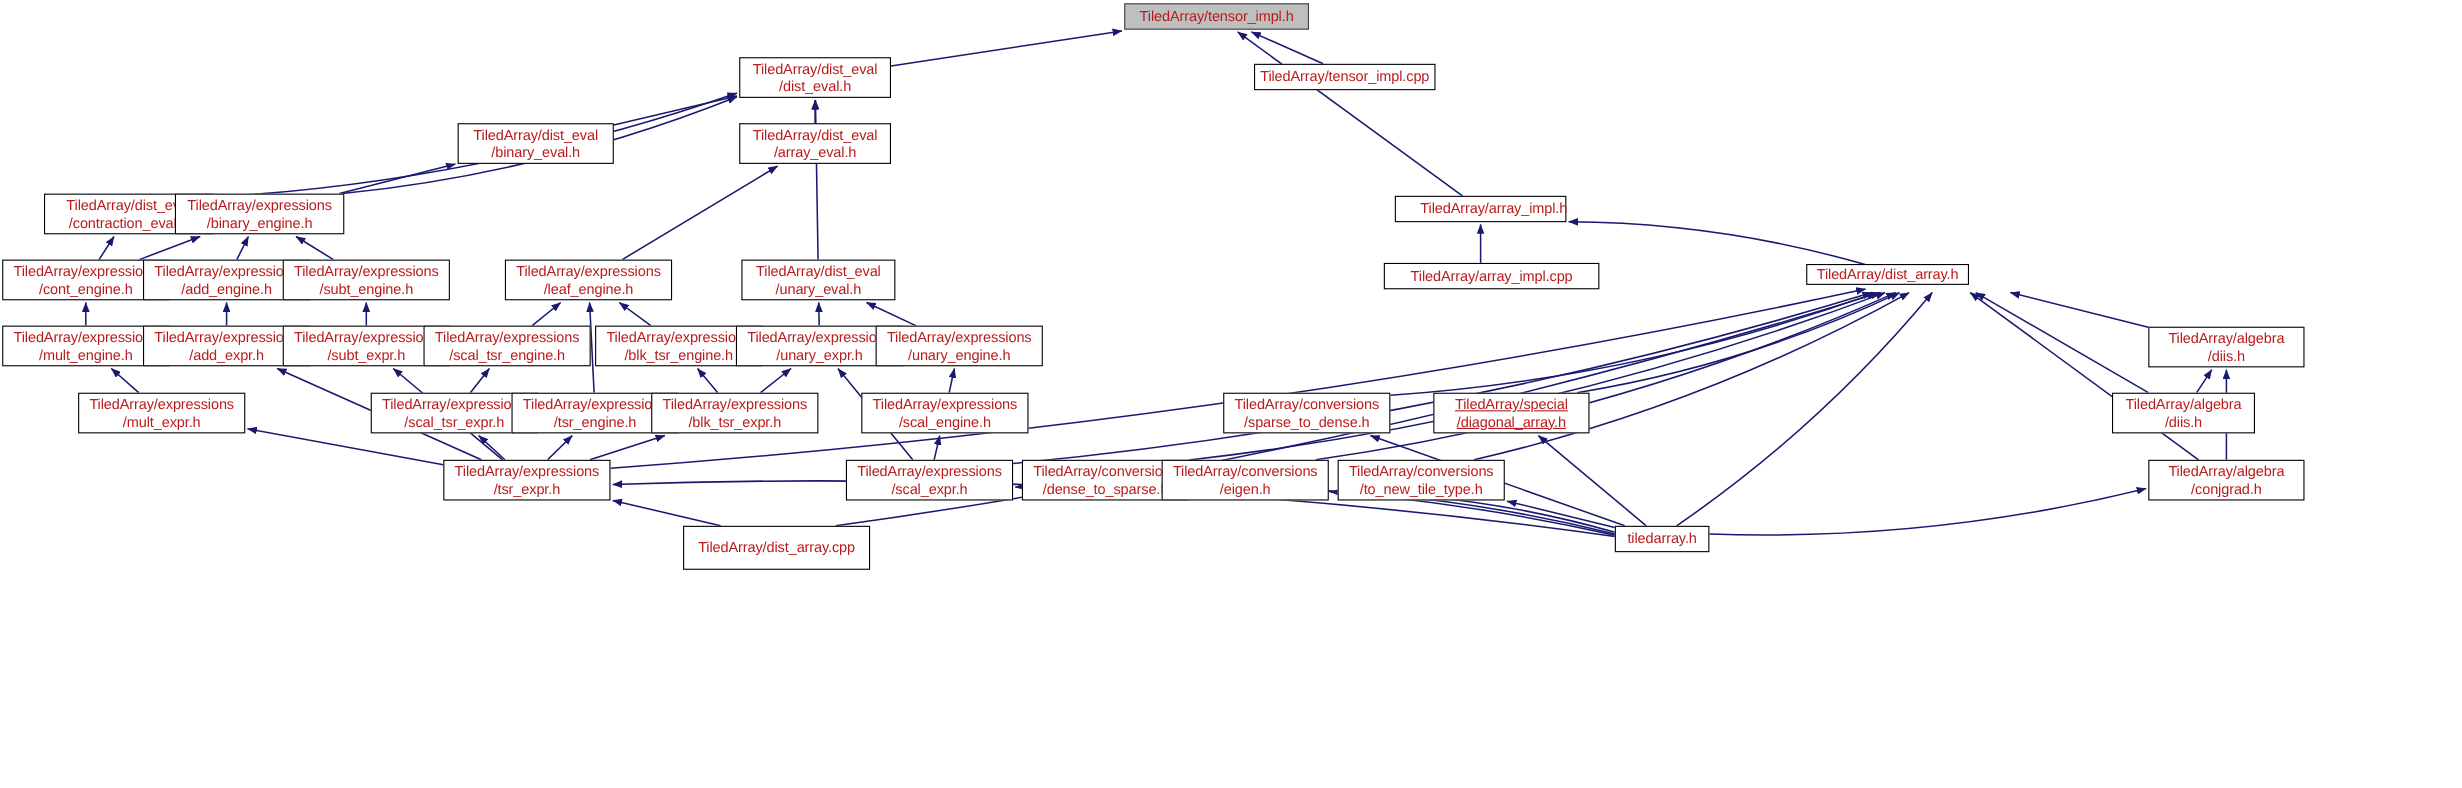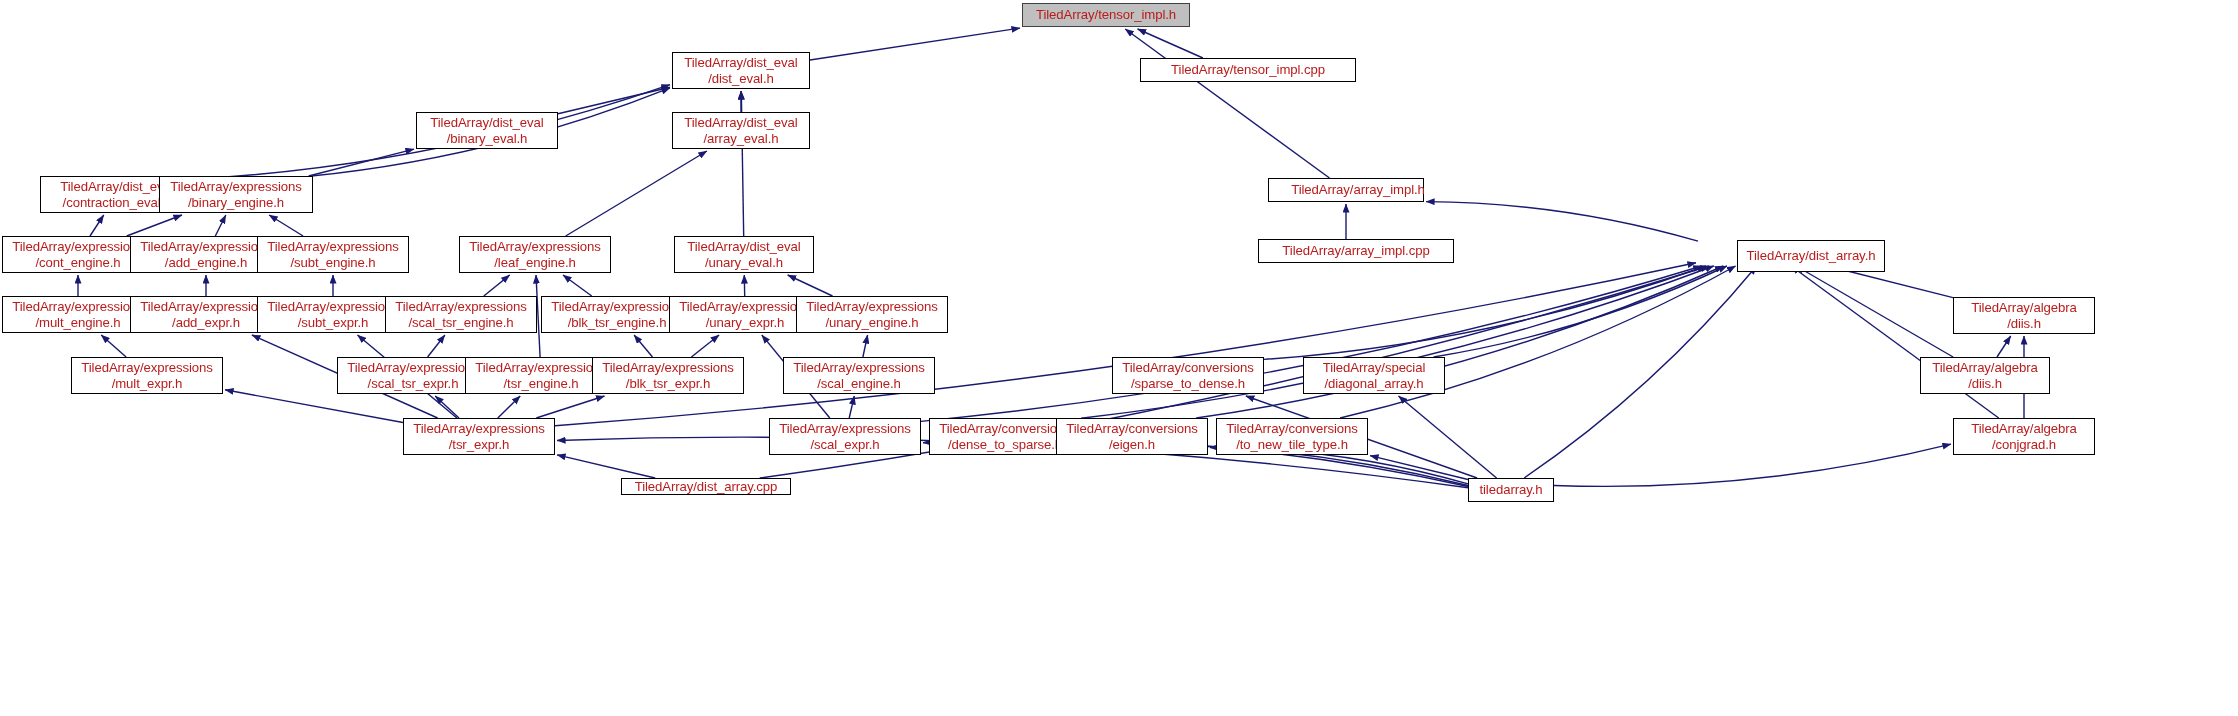--- a/index.html
+++ b/index.html
@@ -118,52 +118,52 @@
         <path d="M1953.1,357.0 Q1874.6,311.5 1796.1,266.0" fill="none" stroke="#191970" stroke-width="1.4" marker-end="url(#arrowhead)"></path>
         <path d="M1998.7,418.0 Q1894.9,342.0 1791.1,266.0" fill="none" stroke="#191970" stroke-width="1.4" marker-end="url(#arrowhead)"></path>
         <path d="M2024.0,418.0 Q2024.0,377.0 2024.0,336.0" fill="none" stroke="#191970" stroke-width="1.4" marker-end="url(#arrowhead)"></path>
         <path d="M1997.0,357.0 Q2003.8,346.5 2010.7,336.0" fill="none" stroke="#191970" stroke-width="1.4" marker-end="url(#arrowhead)"></path>
         <path d="M759.7,478.0 Q1243.2,411.0 1709.3,266.0" fill="none" stroke="#191970" stroke-width="1.4" marker-end="url(#arrowhead)"></path>
         <path d="M555.0,425.7 Q1131.2,383.8 1696.0,262.8" fill="none" stroke="#191970" stroke-width="1.4" marker-end="url(#arrowhead)"></path>
       </g>
   </svg>
   <div id="nodes-layer">
       <div class="node root" style="left: 1022px; top: 3px; width: 168px; height: 24px;"><span class="ln">TiledArray/tensor_impl.h</span></div>
-      <div class="node" style="left: 1140px; top: 58px; width: 216px; height: 24px;"><span class="ln">TiledArray/tensor_impl.cpp</span></div>
+      <div class="node" style="left: 1140px; top: 58px; width: 165px; height: 24px;"><span class="ln">TiledArray/tensor_impl.cpp</span></div>
       <div class="node" style="left: 672px; top: 52px; width: 138px; height: 37px;"><span class="ln">TiledArray/dist_eval</span><span class="ln">/dist_eval.h</span></div>
       <div class="node" style="left: 416px; top: 112px; width: 142px; height: 37px;"><span class="ln">TiledArray/dist_eval</span><span class="ln">/binary_eval.h</span></div>
       <div class="node" style="left: 672px; top: 112px; width: 138px; height: 37px;"><span class="ln">TiledArray/dist_eval</span><span class="ln">/array_eval.h</span></div>
       <div class="node" style="left: 1268px; top: 178px; width: 156px; height: 24px; padding-left: 24px;"><span class="ln">TiledArray/array_impl.h</span></div>
       <div class="node" style="left: 1258px; top: 239px; width: 196px; height: 24px;"><span class="ln">TiledArray/array_impl.cpp</span></div>
       <div class="node" style="left: 40px; top: 176px; width: 154px; height: 37px;"><span class="ln">TiledArray/dist_eval</span><span class="ln">/contraction_eval.h</span></div>
       <div class="node" style="left: 159px; top: 176px; width: 154px; height: 37px;"><span class="ln">TiledArray/expressions</span><span class="ln">/binary_engine.h</span></div>
       <div class="node" style="left: 2px; top: 236px; width: 152px; height: 37px;"><span class="ln">TiledArray/expressions</span><span class="ln">/cont_engine.h</span></div>
       <div class="node" style="left: 130px; top: 236px; width: 152px; height: 37px;"><span class="ln">TiledArray/expressions</span><span class="ln">/add_engine.h</span></div>
       <div class="node" style="left: 257px; top: 236px; width: 152px; height: 37px;"><span class="ln">TiledArray/expressions</span><span class="ln">/subt_engine.h</span></div>
       <div class="node" style="left: 459px; top: 236px; width: 152px; height: 37px;"><span class="ln">TiledArray/expressions</span><span class="ln">/leaf_engine.h</span></div>
       <div class="node" style="left: 674px; top: 236px; width: 140px; height: 37px;"><span class="ln">TiledArray/dist_eval</span><span class="ln">/unary_eval.h</span></div>
-      <div class="node" style="left: 1737px; top: 240px; width: 148px; height: 32px;"><span class="ln">TiledArray/dist_array.h</span></div>
+      <div class="node" style="left: 1642px; top: 240px; width: 148px; height: 19px;"><span class="ln">TiledArray/dist_array.h</span></div>
       <div class="node" style="left: 2px; top: 296px; width: 152px; height: 37px;"><span class="ln">TiledArray/expressions</span><span class="ln">/mult_engine.h</span></div>
       <div class="node" style="left: 130px; top: 296px; width: 152px; height: 37px;"><span class="ln">TiledArray/expressions</span><span class="ln">/add_expr.h</span></div>
       <div class="node" style="left: 257px; top: 296px; width: 152px; height: 37px;"><span class="ln">TiledArray/expressions</span><span class="ln">/subt_expr.h</span></div>
       <div class="node" style="left: 385px; top: 296px; width: 152px; height: 37px;"><span class="ln">TiledArray/expressions</span><span class="ln">/scal_tsr_engine.h</span></div>
       <div class="node" style="left: 541px; top: 296px; width: 152px; height: 37px;"><span class="ln">TiledArray/expressions</span><span class="ln">/blk_tsr_engine.h</span></div>
       <div class="node" style="left: 669px; top: 296px; width: 152px; height: 37px;"><span class="ln">TiledArray/expressions</span><span class="ln">/unary_expr.h</span></div>
       <div class="node" style="left: 796px; top: 296px; width: 152px; height: 37px;"><span class="ln">TiledArray/expressions</span><span class="ln">/unary_engine.h</span></div>
       <div class="node" style="left: 1953px; top: 297px; width: 142px; height: 37px;"><span class="ln">TiledArray/algebra</span><span class="ln">/diis.h</span></div>
       <div class="node" style="left: 71px; top: 357px; width: 152px; height: 37px;"><span class="ln">TiledArray/expressions</span><span class="ln">/mult_expr.h</span></div>
       <div class="node" style="left: 337px; top: 357px; width: 152px; height: 37px;"><span class="ln">TiledArray/expressions</span><span class="ln">/scal_tsr_expr.h</span></div>
       <div class="node" style="left: 465px; top: 357px; width: 152px; height: 37px;"><span class="ln">TiledArray/expressions</span><span class="ln">/tsr_engine.h</span></div>
       <div class="node" style="left: 592px; top: 357px; width: 152px; height: 37px;"><span class="ln">TiledArray/expressions</span><span class="ln">/blk_tsr_expr.h</span></div>
       <div class="node" style="left: 783px; top: 357px; width: 152px; height: 37px;"><span class="ln">TiledArray/expressions</span><span class="ln">/scal_engine.h</span></div>
       <div class="node" style="left: 1112px; top: 357px; width: 152px; height: 37px;"><span class="ln">TiledArray/conversions</span><span class="ln">/sparse_to_dense.h</span></div>
-      <div class="node" style="left: 1303px; top: 357px; width: 142px; height: 37px;"><span class="ln">TiledArray/special</span><span class="ln">/diagonal_array.h</span></div>
+      <div class="node" style="left: 1303px; top: 357px; width: 142px; height: 37px; text-decoration: underline;"><span class="ln">TiledArray/special</span><span class="ln">/diagonal_array.h</span></div>
       <div class="node" style="left: 1920px; top: 357px; width: 130px; height: 37px;"><span class="ln">TiledArray/algebra</span><span class="ln">/diis.h</span></div>
       <div class="node" style="left: 403px; top: 418px; width: 152px; height: 37px;"><span class="ln">TiledArray/expressions</span><span class="ln">/tsr_expr.h</span></div>
       <div class="node" style="left: 769px; top: 418px; width: 152px; height: 37px;"><span class="ln">TiledArray/expressions</span><span class="ln">/scal_expr.h</span></div>
       <div class="node" style="left: 929px; top: 418px; width: 152px; height: 37px;"><span class="ln">TiledArray/conversions</span><span class="ln">/dense_to_sparse.h</span></div>
       <div class="node" style="left: 1056px; top: 418px; width: 152px; height: 37px;"><span class="ln">TiledArray/conversions</span><span class="ln">/eigen.h</span></div>
       <div class="node" style="left: 1216px; top: 418px; width: 152px; height: 37px;"><span class="ln">TiledArray/conversions</span><span class="ln">/to_new_tile_type.h</span></div>
       <div class="node" style="left: 1953px; top: 418px; width: 142px; height: 37px;"><span class="ln">TiledArray/algebra</span><span class="ln">/conjgrad.h</span></div>
-      <div class="node" style="left: 621px; top: 478px; width: 170px; height: 17px;"><span class="ln">TiledArray/dist_array.cpp</span></div>
+      <div class="node" style="left: 621px; top: 478px; width: 170px; height: 40px;"><span class="ln">TiledArray/dist_array.cpp</span></div>
       <div class="node" style="left: 1468px; top: 478px; width: 86px; height: 24px;"><span class="ln">tiledarray.h</span></div>
     </div>
 </div>
 
 </body></html>

